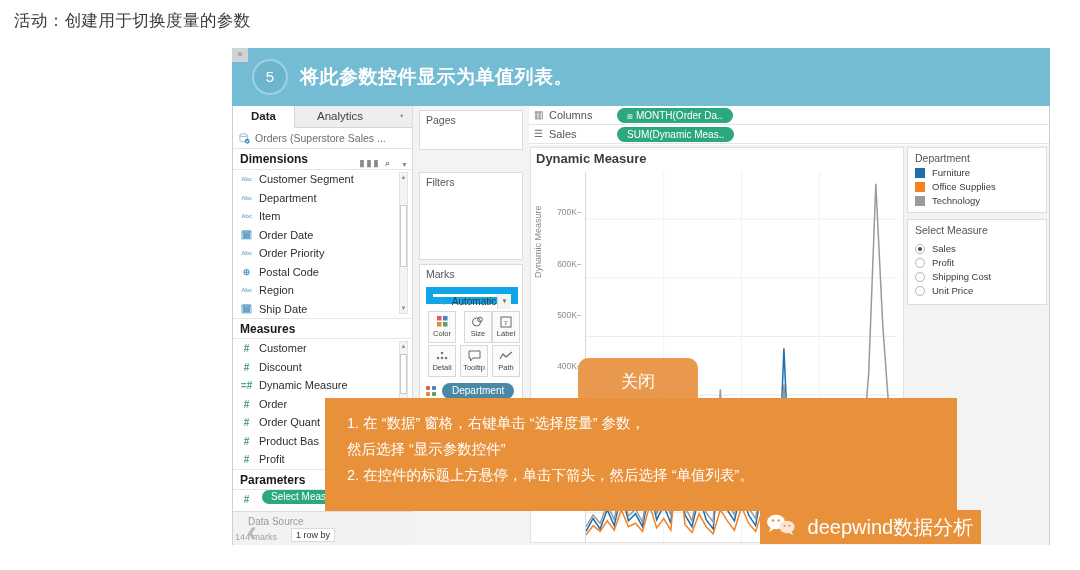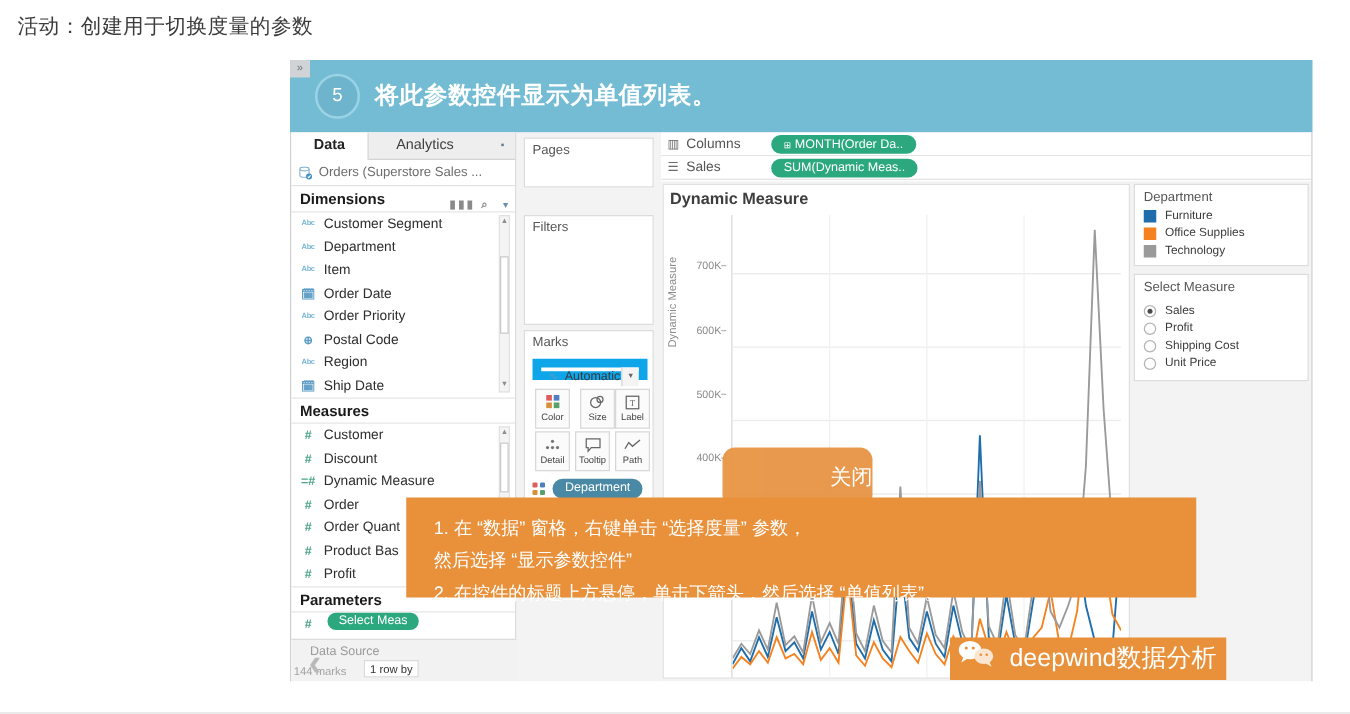--- a/index.html
+++ b/index.html
@@ -278,25 +278,25 @@
   }
   .radio.on::after {
     content:""; position:absolute; left:2px; top:2px;
     width:4px; height:4px; border-radius:50%; background:#4a4a4a;
   }
 
   
   .close-btn {
     position:absolute; left:578px; top:358px; width:120px; height:48px;
     background:#e79240; border-radius:10px;
-    color:#ffffff; font-size:17px; text-align:right; line-height:48px;
+    color:#ffffff; font-size:17px; text-align:center; line-height:48px;
     opacity:.93;
   }
   .callout {
-    position:absolute; left:325px; top:398px; width:632px; height:80px;
+    position:absolute; left:325px; top:398px; width:632px; height:113px;
     background:#e8903a;
     color:#ffffff;
   }
   .callout-line {
     position:absolute; left:22px; font-size:14.5px; line-height:22px;
     white-space:nowrap;
   }
 
   
   .watermark {

